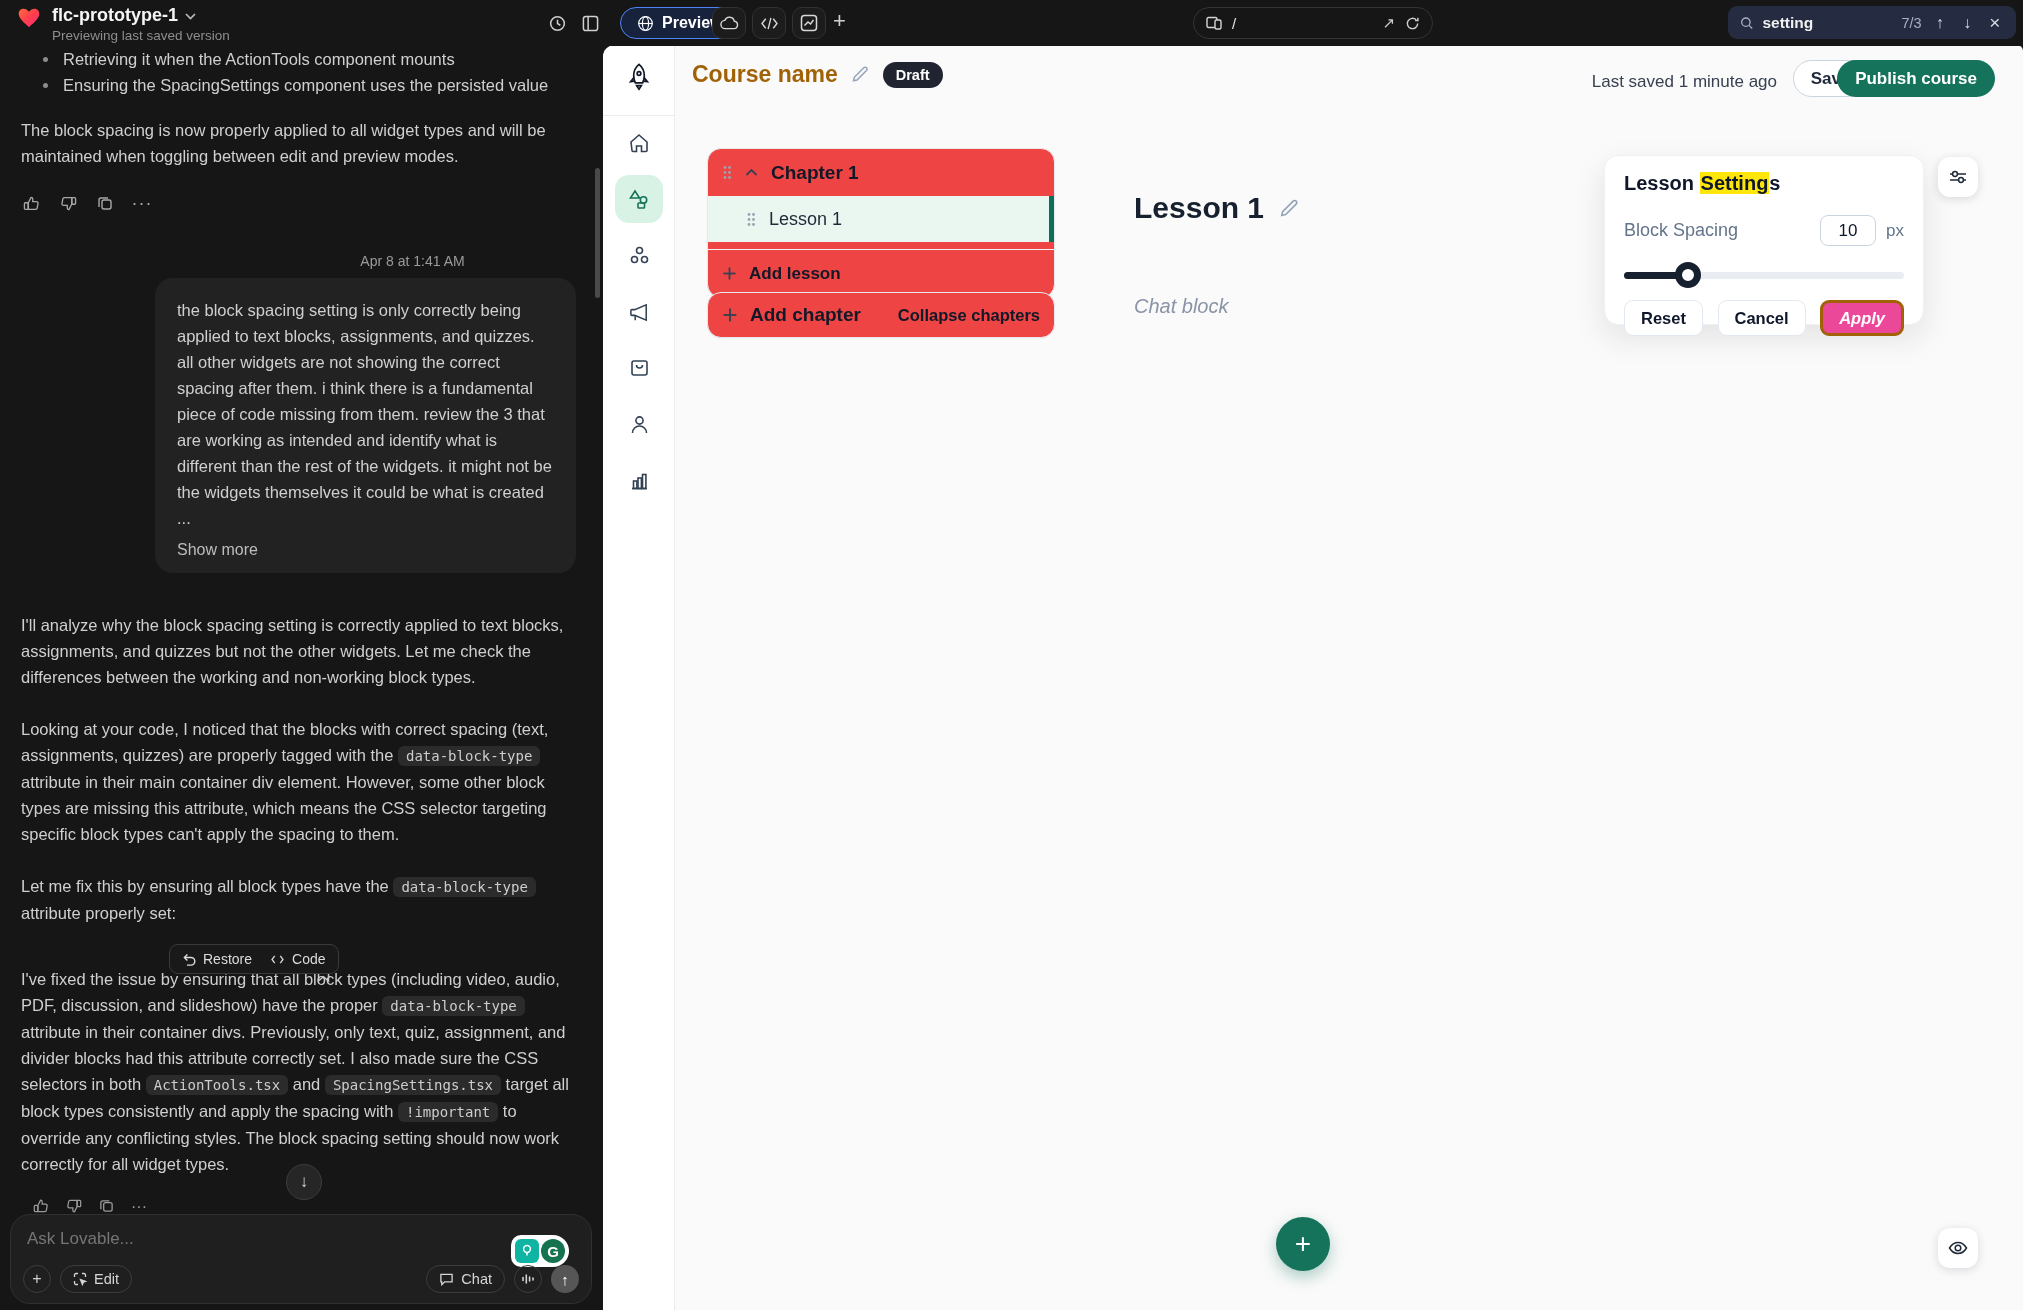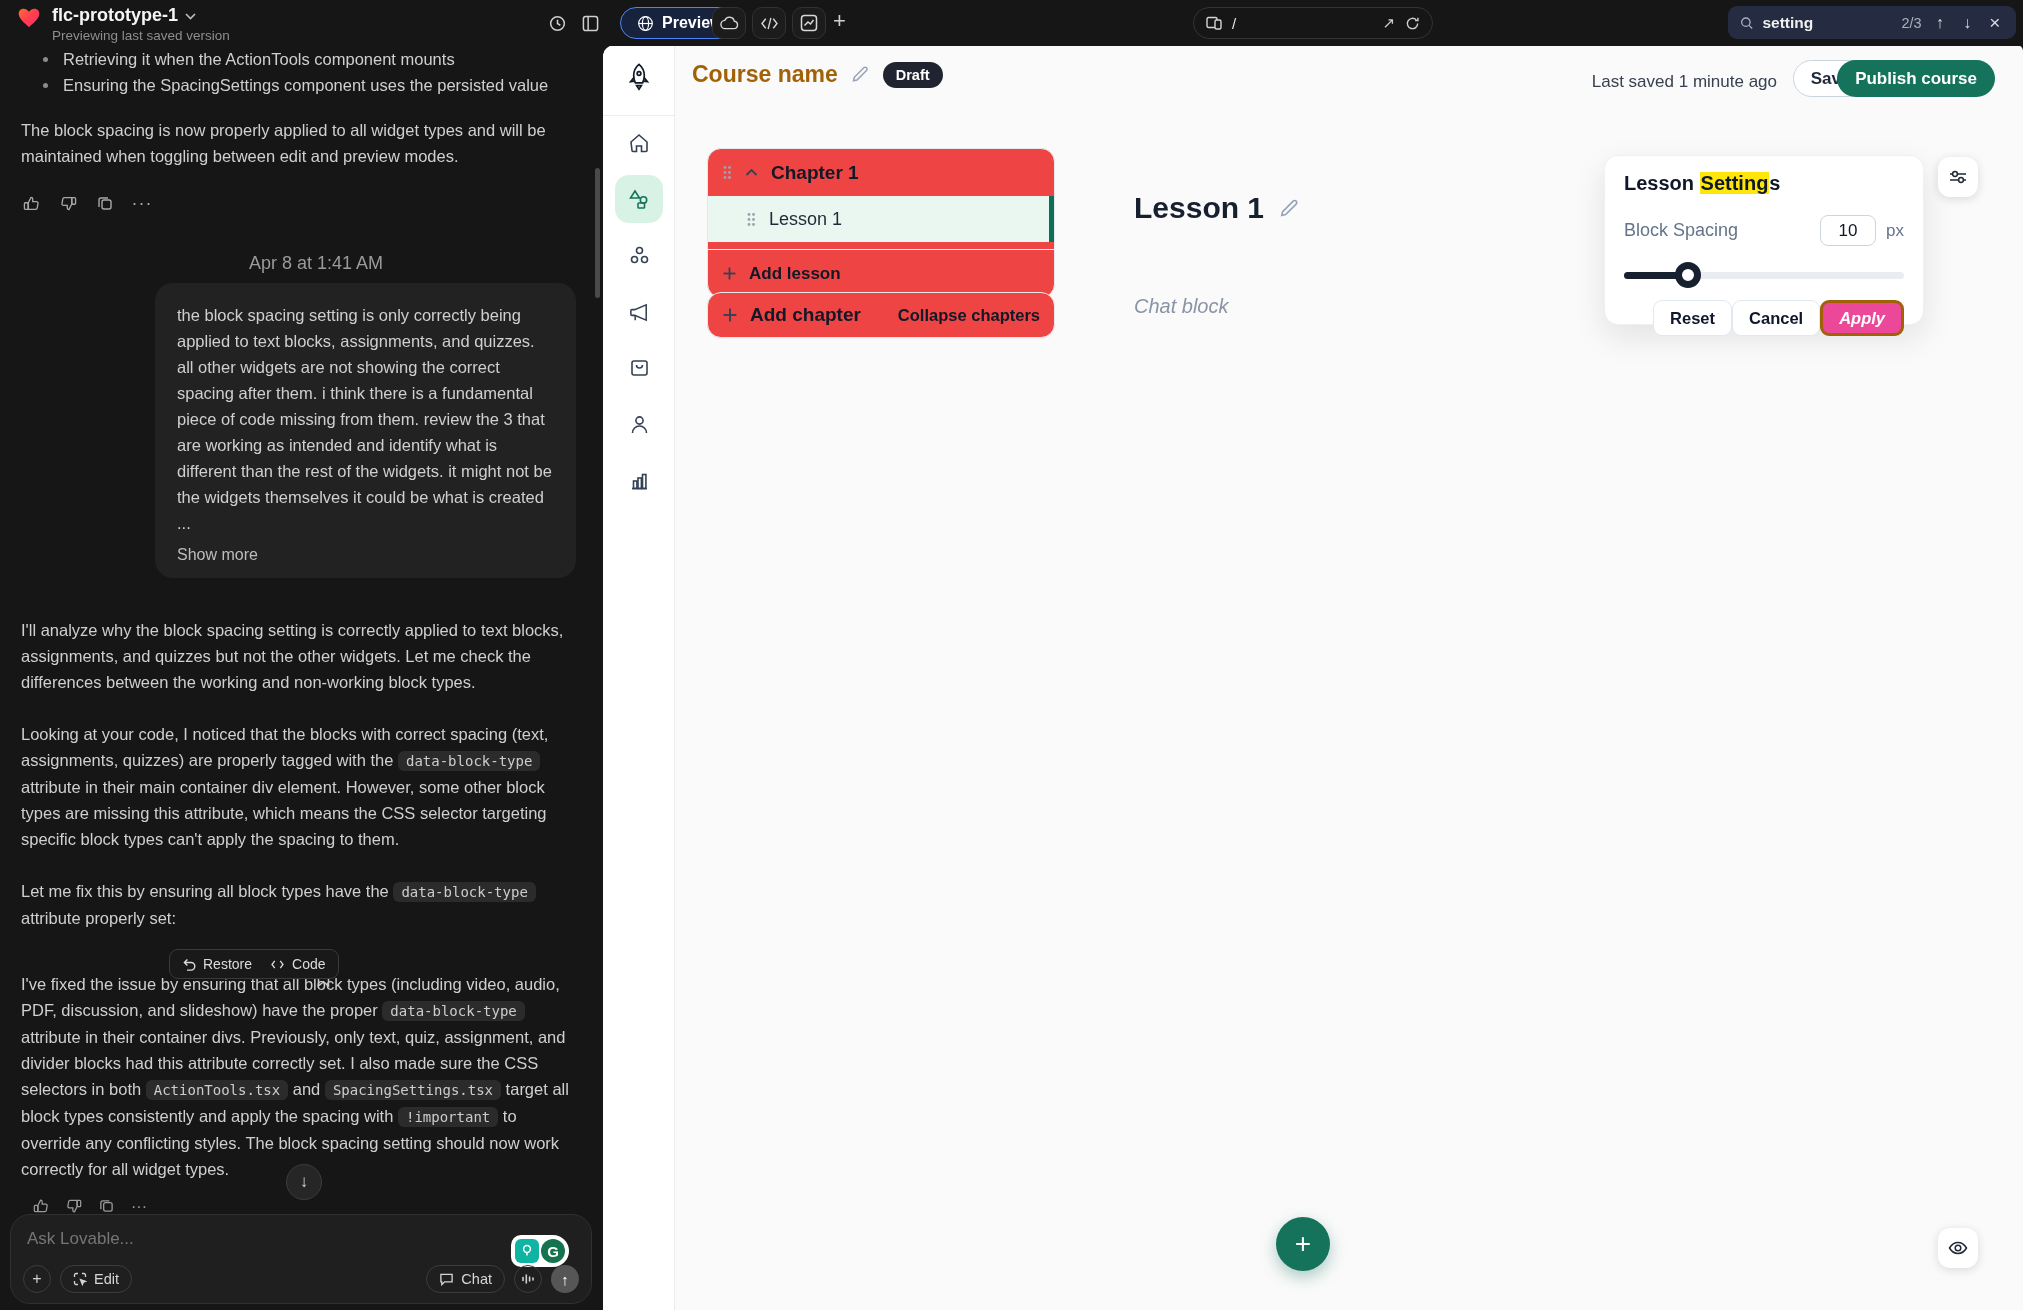--- a/index.html
+++ b/index.html
@@ -27,21 +27,21 @@
   .chat { position:absolute; left:0; top:46px; width:603px; height:1264px; background:#161616; color:#cfcfcf; }
   .chat-flow { position:absolute; left:21px; top:0; width:555px; }
   .chat p, .chat li { font-size:16.5px; line-height:26px; color:#cfcfcf; }
   .bullets { list-style:none; }
   .bullets li { padding-left:42px; position:relative; margin-bottom:0; }
   .bullets li::before { content:""; position:absolute; left:22px; top:11px; width:5px; height:5px; border-radius:50%; background:#8b8b8b; }
   .para { margin-top:19px; }
   code.chip { font-family:"DejaVu Sans Mono", monospace; font-size:14px; background:#2b2b2b; color:#cdcdcd; border-radius:6px; padding:2px 8px; white-space:nowrap; }
   .actions-row { display:flex; gap:17px; margin-top:24px; color:#a8a8a8; }
   .actions-row .ic { width:20px; height:20px; display:flex; align-items:center; justify-content:center; cursor:pointer; }
-  .stamp { margin-top:40px; margin-left:228px; color:#9a9a9a; font-size:18px; }
+  .stamp { margin-top:40px; margin-left:228px; color:#9a9a9a; font-size:14px;text-align:center; }
   .bubble { margin-top:9px; margin-left:auto; width:421px; background:#222222; border-radius:18px; padding:19px 22px 14px 22px; }
   .bubble .show-more { display:inline-block; margin-top:10px; color:#bdbdbd; cursor:pointer; }
   .vcard-wrap { position:relative; margin-top:27px; width:340px; }
   .vcard { width:281px; border:1px solid #353535; border-radius:14px; padding:11px 14px 12px 14px; background:#1a1a1a; cursor:pointer; }
   .vcard-title-row { display:flex; align-items:center; gap:10px; color:#ededed; font-size:15.5px; font-weight:700; }
   .vcard-title-row .chev { margin-left:auto; color:#bdbdbd; }
   .vcard-sub { margin-left:31px; margin-top:6px; color:#cfcfcf; font-size:15.5px; }
   .bookmark-btn { position:absolute; left:295px; top:12px; color:#c9c9c9; cursor:pointer; }
   .restore-bar { position:absolute; left:148px; bottom:-21px; background:#191919; border:1px solid #3a3a3a; border-radius:9px; padding:6px 12px; display:flex; gap:18px; align-items:center; font-size:14px; color:#dcdcdc; }
   .restore-bar .opt { display:flex; gap:7px; align-items:center; cursor:pointer; }
@@ -91,21 +91,21 @@
   .settings-title { font-size:20px; font-weight:700; color:#0f172a; }
   .settings-title mark { background:#ffe60a; color:#0f172a; padding:0 1px; }
   .spacing-row { margin-top:20px; display:flex; align-items:center; }
   .spacing-label { font-size:18px; color:#64748b; }
   .spacing-input { margin-left:auto; width:56px; height:31px; border:1px solid #cbd5e1; border-radius:8px; text-align:center; font-size:17px; color:#0f172a; outline:none; font-family:"Liberation Sans",sans-serif; }
   .spacing-unit { margin-left:10px; font-size:17px; color:#64748b; }
   .slider { position:relative; margin-top:16px; height:26px; cursor:pointer; }
   .slider .track { position:absolute; left:0; right:0; top:10px; height:7px; border-radius:4px; background:#e9ecf0; }
   .slider .fill { position:absolute; left:0; top:10px; width:23%; height:7px; border-radius:4px; background:#16202e; }
   .slider .thumb { position:absolute; left:calc(23% - 13px); top:0; width:26px; height:26px; border-radius:50%; background:#fff; border:7px solid #16202e; }
-  .settings-btns { margin-top:12px; display:flex; justify-content:flex-end; }
+  .settings-btns { margin-top:12px; display:flex; justify-content:space-between; }
   .sbtn { height:36px; border-radius:9px; font-size:16.5px; font-weight:600; display:flex; align-items:center; justify-content:center; padding:0 16px; cursor:pointer; }
   .sbtn.ghost { background:#fff; border:1px solid #e2e8f0; color:#0f172a; }
   .sbtn.dark { background:#ec4899; border:3px solid #a16207; color:#fff;font-style:italic; }
 
   .float-btn { position:absolute; width:40px; height:40px; background:#fff; border-radius:12px; box-shadow:0 2px 10px rgba(16,24,40,.14); display:flex; align-items:center; justify-content:center; color:#1f2937; cursor:pointer; }
   .fab { position:absolute; left:673px; top:1172px; width:54px; height:54px; border-radius:50%; background:#15735b; color:#fff; font-size:28px; font-weight:400; display:flex; align-items:center; justify-content:center; box-shadow:0 6px 16px rgba(21,115,91,.35); cursor:pointer; }
 </style>
 </head>
 <body>
 
@@ -188,21 +188,21 @@
         <polyline points="13.8,1.8 13.8,4.8 10.8,4.8"></polyline>
       </svg>
   </div>
 
   <div class="search-pill">
     <svg width="16" height="16" viewBox="0 0 16 16" fill="none" stroke="#aab0c3" stroke-width="1.6">
         <circle cx="7" cy="7" r="5"></circle>
         <line x1="10.8" y1="10.8" x2="14.5" y2="14.5"></line>
       </svg>
     <input class="search-input" value="setting" style="">
-    <span class="search-count">2/3</span>
+    <span class="search-count">7/3</span>
     <span class="search-nav">↑</span>
     <span class="search-nav">↓</span>
     <span class="search-nav" style="font-size:19px">×</span>
   </div>
 </div>
 
 <div class="chat">
   <div class="chat-flow">
     <ul class="bullets">
       <li>Retrieving it when the ActionTools component mounts</li>

